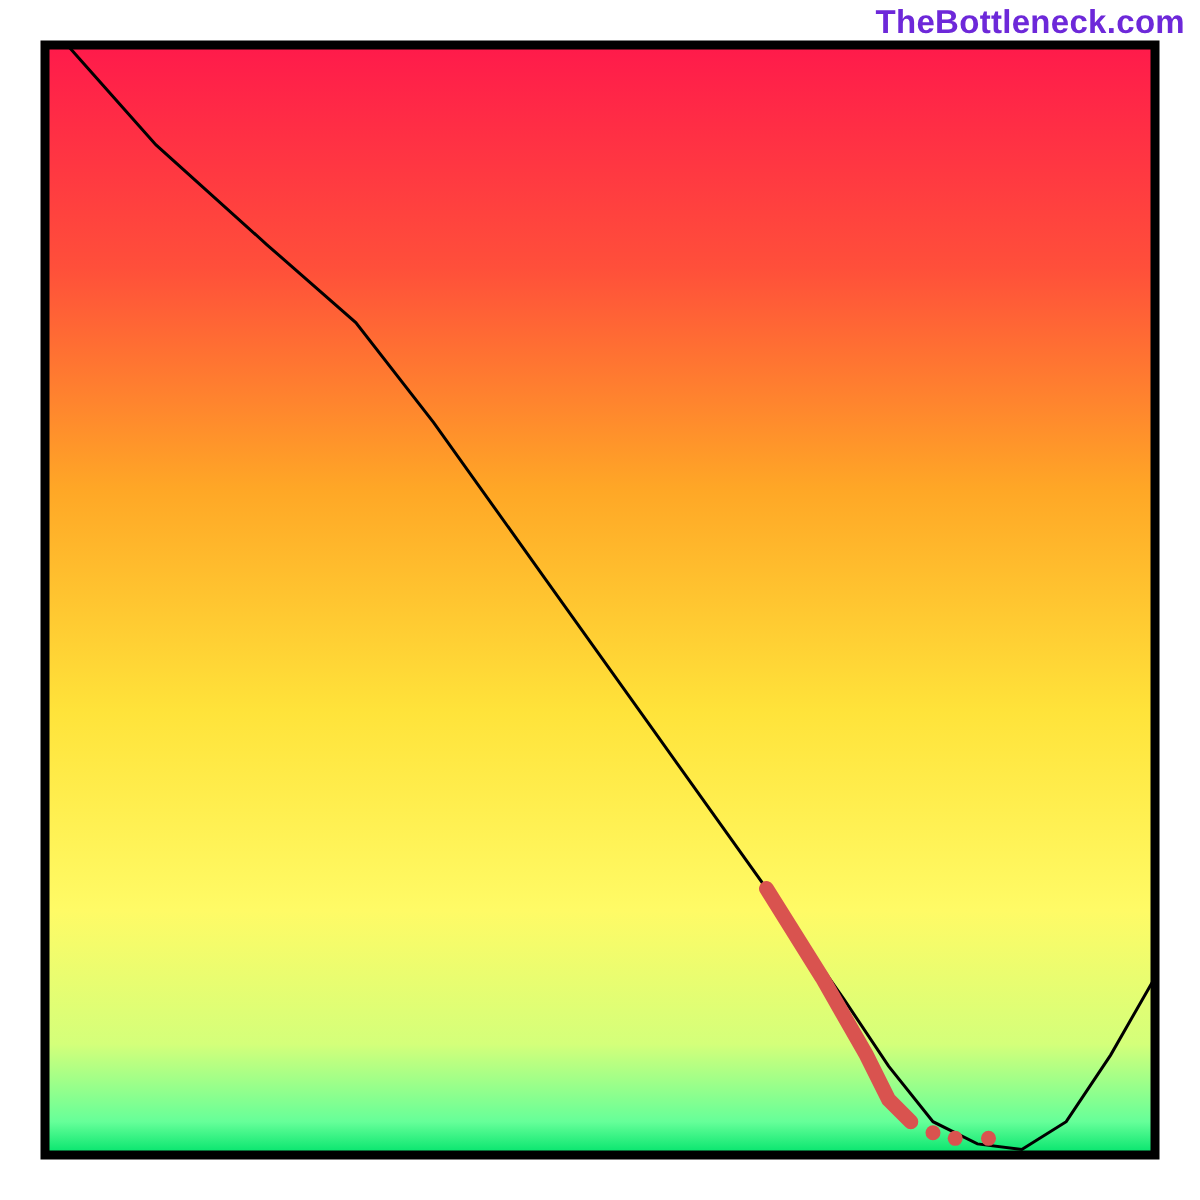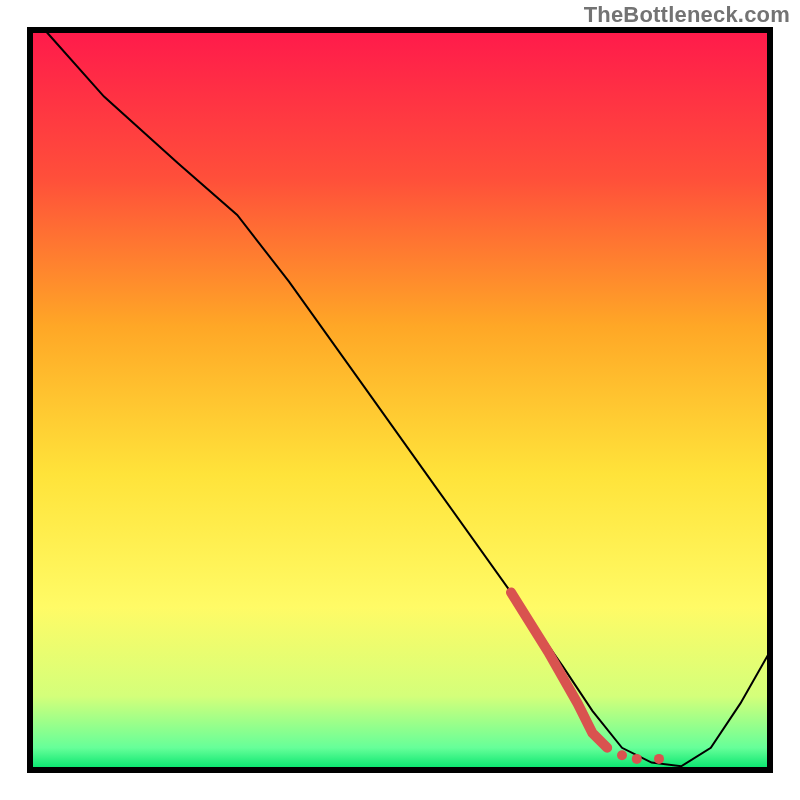--- a/index.html
+++ b/index.html
@@ -14,21 +14,21 @@
     position: relative;
     width: 800px;
     height: 800px;
   }
   .watermark {
     position: absolute;
     top: 2px;
     right: 10px;
     font-size: 22px;
     font-weight: 600;
-    color: #737373;
+    color: #6d28d9;
     letter-spacing: 0.2px;
     user-select: none;
   }
   svg {
     display: block;
   }
 </style>
 </head>
 <body>
 

